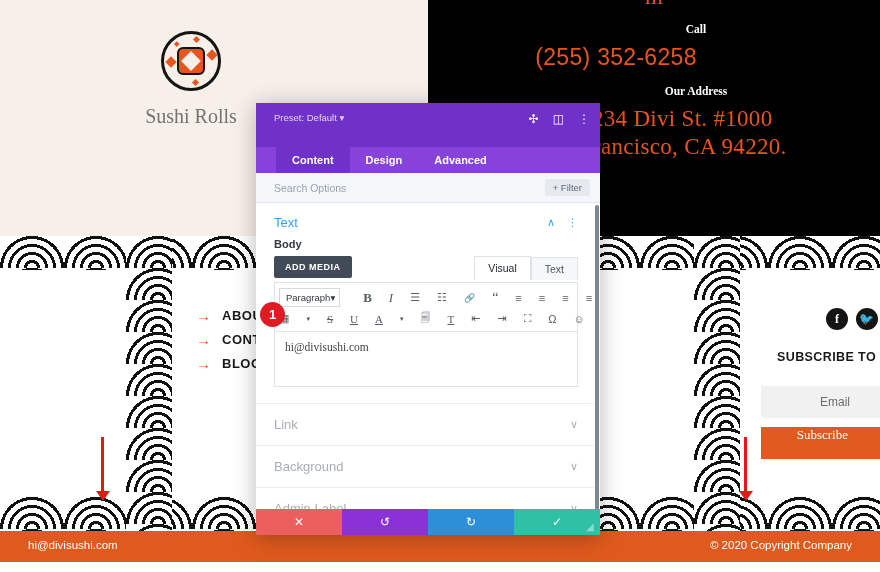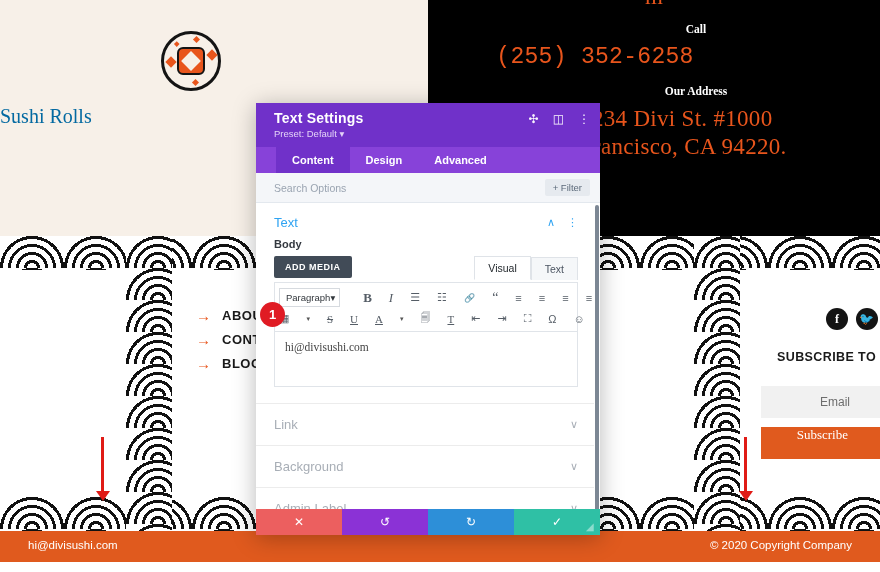--- a/index.html
+++ b/index.html
@@ -30,31 +30,31 @@
     background:#f7f0e8; transform:rotate(45deg);
   }
   .spark { position:absolute; background:#e8551c; transform:rotate(45deg); }
   .sp1 { left:9px; top:30px; width:8px; height:8px; }
   .sp2 { left:50px; top:23px; width:8px; height:8px; }
   .sp3 { left:36px; top:9px; width:5px; height:5px; }
   .sp4 { left:35px; top:52px; width:5px; height:5px; }
   .sp5 { left:17px; top:14px; width:3.5px; height:3.5px; }
 
   .sushi-label {
-    position:absolute; left:0; top:105px; width:382px; text-align:left;
-    font-family:"Liberation Serif", serif; font-size:20px; color:#0369a1;
+    position:absolute; left:0; top:105px; width:382px; text-align:center;
+    font-family:"Liberation Serif", serif; font-size:20px; color:#737373;
   }
 
   .dk-label {
     position:absolute; color:#ffffff; font-family:"Liberation Serif", serif;
     font-weight:700; font-size:11.5px; text-align:center; width:452px; left:428px;margin-left:42px;
   }
   .dk-value {
-    position:absolute; color:#e8551c; font-family:Liberation Mono, monospace;
-    font-size:23px; text-align:center; width:384px; left:403px; letter-spacing:.3px;
+    position:absolute; color:#e8551c; font-family:Liberation Sans, sans-serif;
+    font-size:23px; text-align:center; width:384px; left:424px; letter-spacing:.3px;
   }
   .dk-cut {
     position:absolute; color:#e8551c; font-family:"Liberation Serif", serif;
     font-size:23px; width:452px; left:428px; letter-spacing:.3px;
   }
   .dk-clip { position:absolute; left:428px; top:0; width:452px; height:236px; overflow:hidden; }
   .dk-top-cut {
     position:absolute; left:0; top:-16px; width:452px; text-align:center;
     color:#e8551c; font-family:"Liberation Serif", serif; font-size:23px;
   }
@@ -302,21 +302,20 @@
   <div class="email-field">Email</div>
   <div class="subscribe-btn">Subscribe</div>
 
   <div class="bottom-bar">
     <span class="bb-left">hi@divisushi.com</span>
     <span class="bb-right">© 2020 Copyright Company</span>
   </div>
 
   <div class="modal">
     <div class="m-head">
-      <div class="m-title">Text Settings</div>
       <div class="m-preset">Preset: Default ▾</div>
       <div class="m-head-icons">
         <span class="hicon">✣</span>
         <span class="hicon">◫</span>
         <span class="hicon">⋮</span>
       </div>
     </div>
 
     <div class="m-tabs">
       <div class="m-tab active">Content</div>

